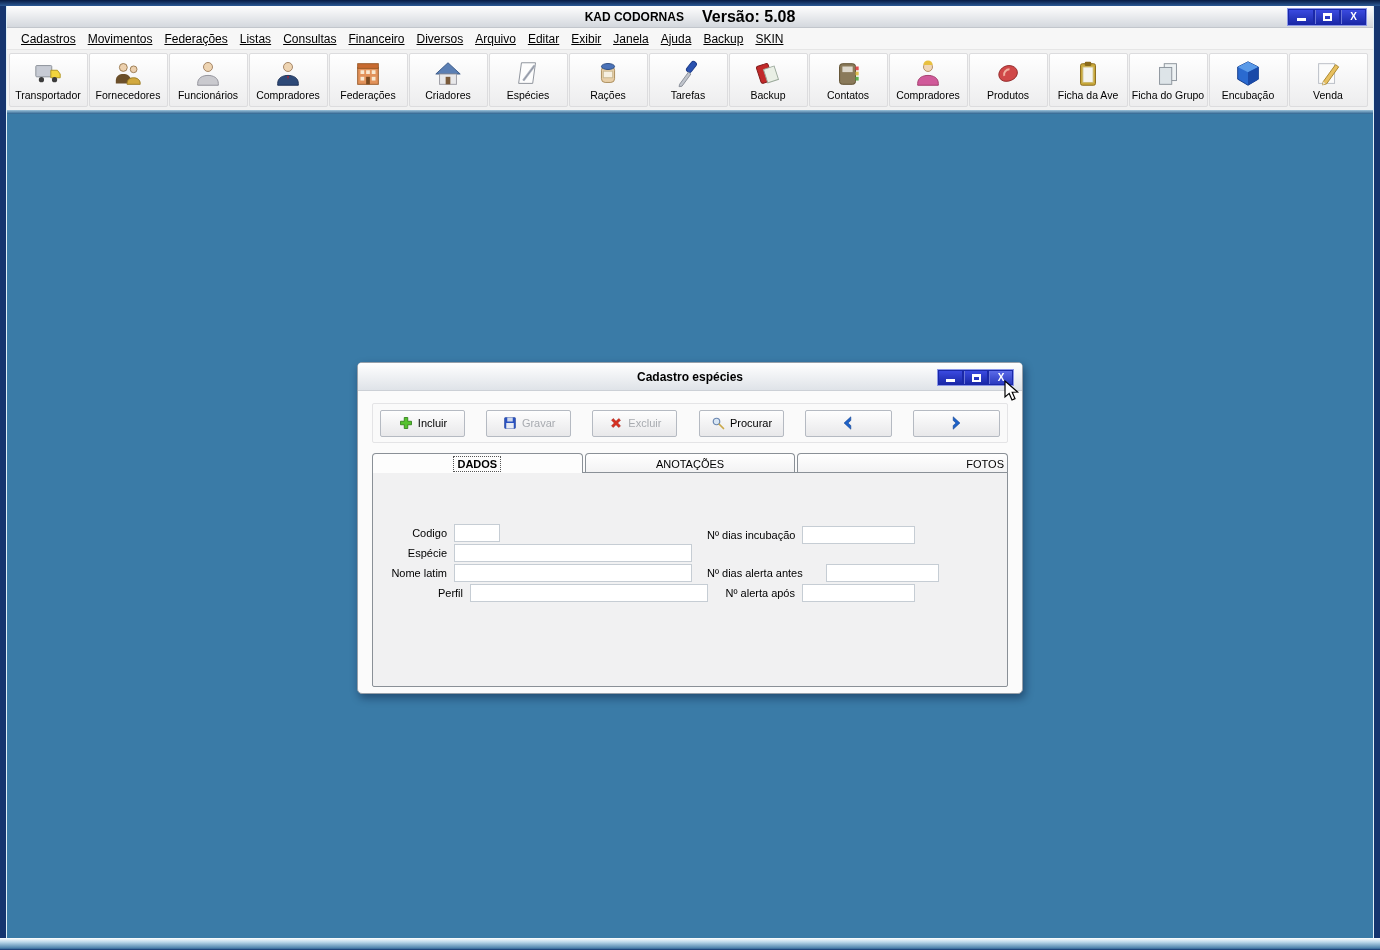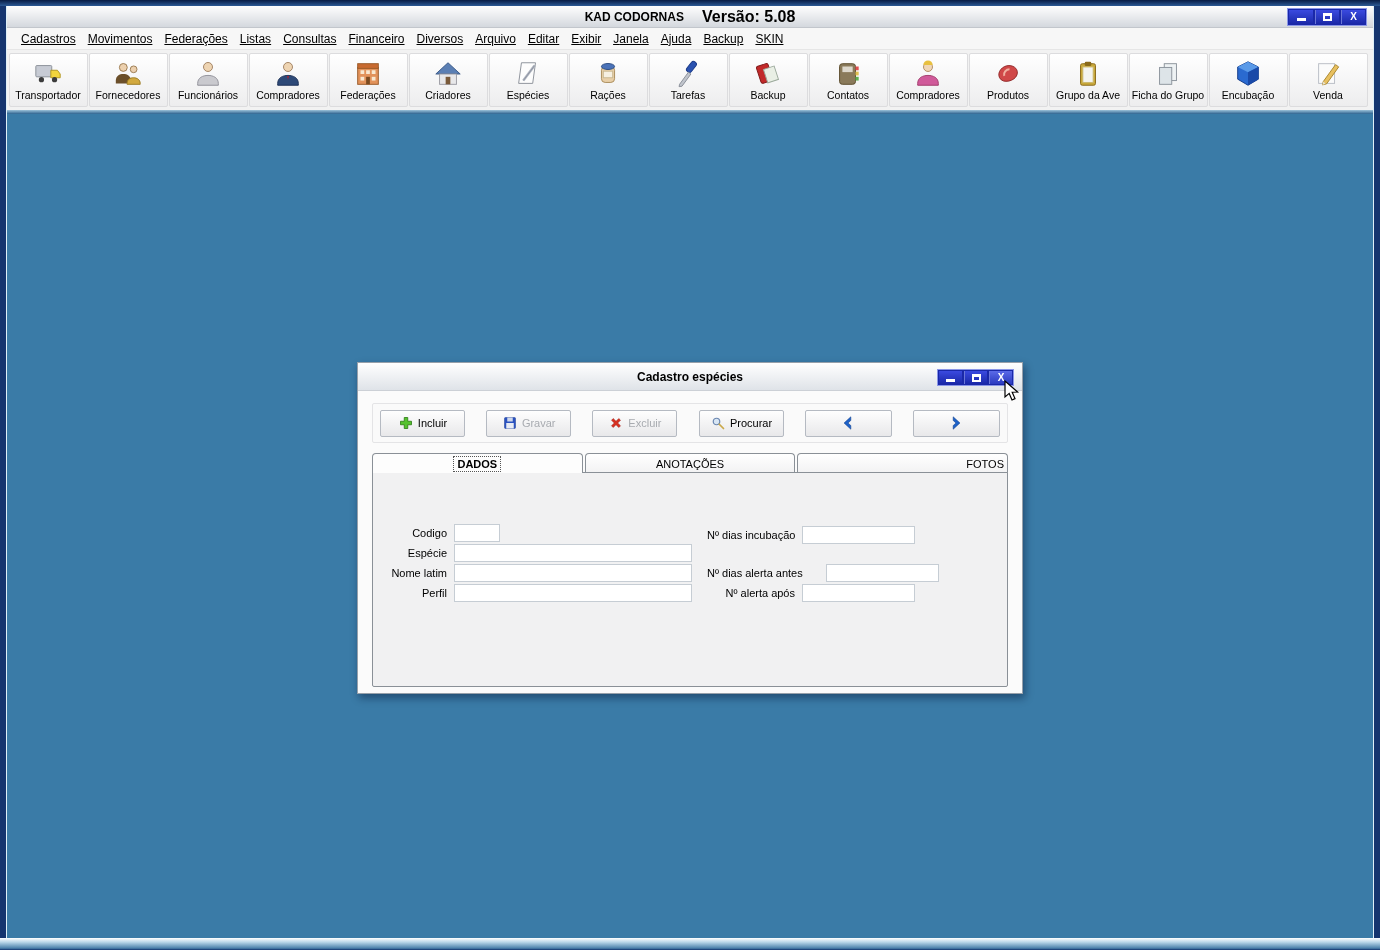--- a/index.html
+++ b/index.html
@@ -46,21 +46,21 @@
   .tb-btn .icon svg { width:30px; height:30px; }
   .tb-label { font-size:10.5px; color:#000; white-space:nowrap; }
   .toolbar-divider { position:absolute; top:104px; left:0; right:0; height:4px;
     background:linear-gradient(#9cc2da,#2f6390); }
 
   
   .client { position:absolute; top:108px; left:0; right:0; bottom:0; }
 
   
   .dialog { position:absolute; left:350px; top:248px; width:666px; height:332px;
-    background:#fbfbfb; border:1px solid #97a0aa; border-radius:0;
+    background:#fbfbfb; border:1px solid #97a0aa; border-radius:5px;
     box-shadow:2px 4px 8px rgba(4,20,50,.45); }
   .dlg-titlebar { height:28px; background:linear-gradient(#ffffff,#dfe3e8);
     border-bottom:1px solid #ccd0d6; border-radius:3px 3px 0 0; position:relative;
     display:flex; align-items:center; justify-content:center; }
   .dlg-title { font-size:12px; font-weight:bold; color:#000; }
   .dlg-controls { position:absolute; right:8px; top:6px; display:flex; gap:2px;
     border:1px solid #8a96e8; background:#1a28a8; padding:1px; }
   .dlg-controls .win-btn { width:23px; height:13px; }
   .dlg-controls .win-btn.hover { background:linear-gradient(#5a6ae8,#2a3ac0); }
 
@@ -279,21 +279,21 @@
           <span class="tb-label">Produtos</span>
         </div>
         <div class="tb-btn">
           <span class="icon">
             <svg viewBox="0 0 32 32">
               <rect x="8" y="5" width="16" height="23" rx="2" fill="#c8a83a" stroke="#8a6a1a"></rect>
               <rect x="10.5" y="8.5" width="11" height="16.5" fill="#f4f4f0" stroke="#cbb870"></rect>
               <rect x="12.5" y="3" width="7" height="4.4" rx="1.4" fill="#8a6a1a"></rect>
             </svg>
           </span>
-          <span class="tb-label">Grupo da Ave</span>
+          <span class="tb-label">Ficha da Ave</span>
         </div>
         <div class="tb-btn">
           <span class="icon">
             <svg viewBox="0 0 32 32">
               <rect x="12" y="5" width="13" height="18" fill="#eef2f4" stroke="#8a929a"></rect>
               <rect x="7" y="9" width="13" height="18" fill="#dde4e8" stroke="#8a929a"></rect>
             </svg>
           </span>
           <span class="tb-label">Ficha do Grupo</span>
         </div>
@@ -408,21 +408,21 @@
                 <input class="field-input input-small" value="" style="">
               </div>
               <div class="form-row left-row" style="left: 0px; top: 70px; width: 330px;">
                 <span class="form-label">Espécie</span>
                 <input class="field-input input-large" value="" style="">
               </div>
               <div class="form-row left-row" style="left: 0px; top: 90px; width: 330px;">
                 <span class="form-label">Nome latim</span>
                 <input class="field-input input-large" value="" style="">
               </div>
-              <div class="form-row left-row" style="left: 0px; top: 110px; width: 330px;">
+              <div class="form-row left-row" style="left: 16px; top: 110px; width: 330px;">
                 <span class="form-label">Perfil</span>
                 <input class="field-input input-large" value="" style="">
               </div>
               <div class="form-row right-row" style="left: 334px; top: 52px; width: 300px;">
                 <span class="form-label">Nº dias incubação</span>
                 <input class="field-input input-medium" value="" style="">
               </div>
               <div class="form-row right-row" style="left: 334px; top: 90px; width: 300px; gap: 24px;">
                 <span class="form-label">Nº dias alerta antes</span>
                 <input class="field-input input-medium" value="" style="">

